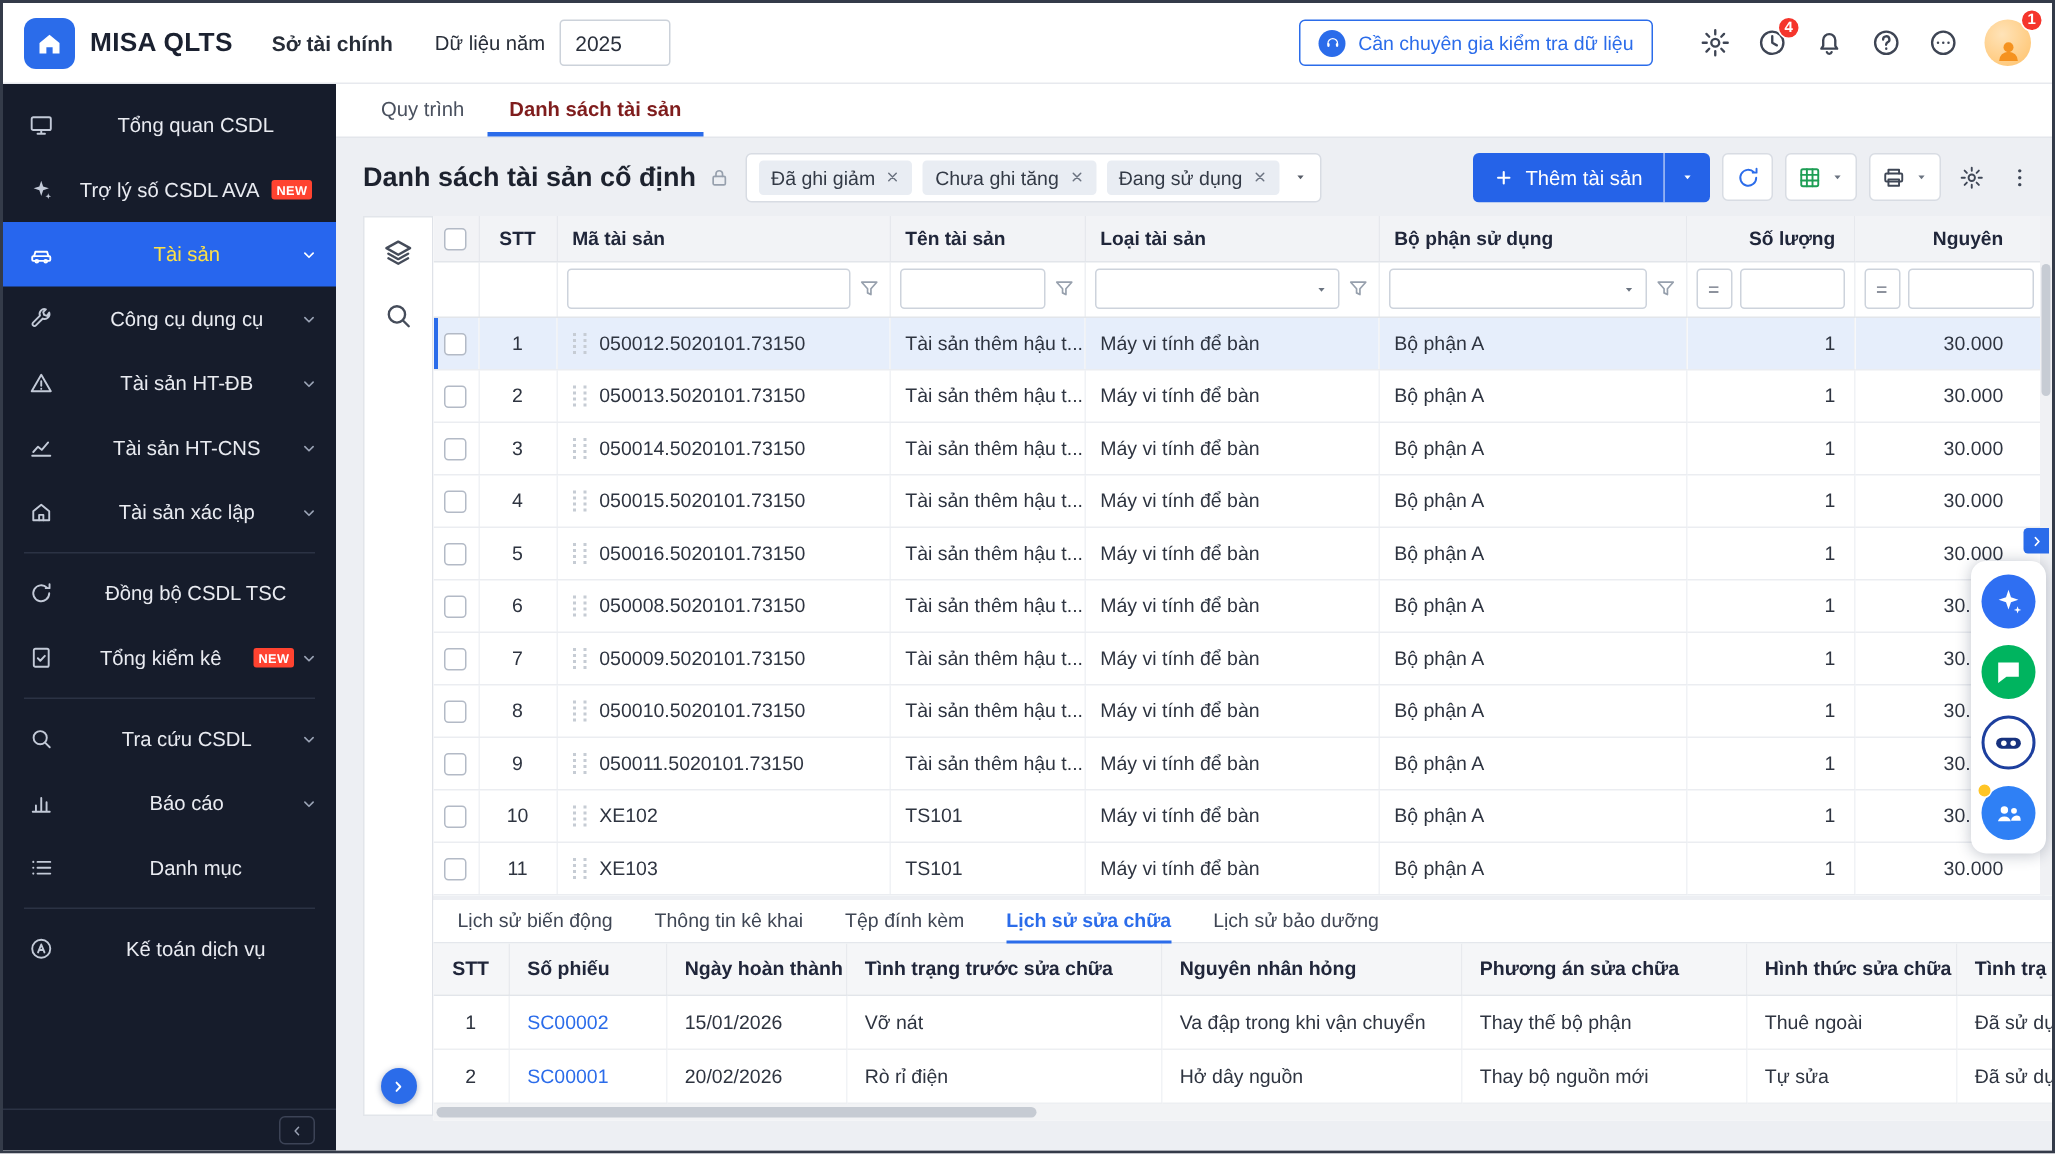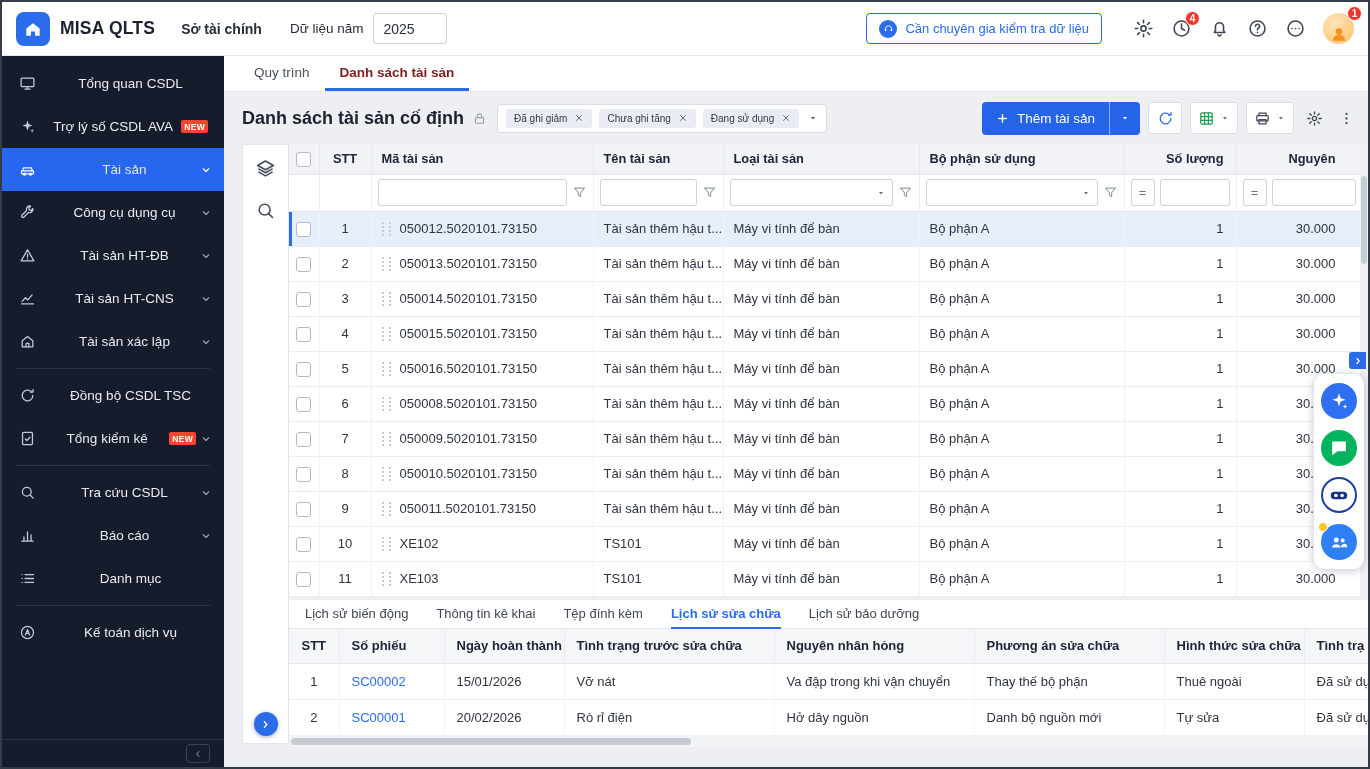--- a/index.html
+++ b/index.html
@@ -26,21 +26,21 @@
   .icon-wrap { position:relative; display:flex; }
   .icon-btn { width:21px; height:21px; color:#3e4554; display:flex; }
   .badge { position:absolute; top:-7px; right:-8px; min-width:15px; height:15px; padding:0 3px; background:#f5352c; color:#fff; font-size:10px; font-weight:700; border-radius:8px; display:flex; align-items:center; justify-content:center; border:1px solid #fff; }
   .avatar { width:31px; height:31px; border-radius:50%; background:radial-gradient(circle at 38% 32%, #ffe3b8, #ffc169); display:flex; align-items:flex-end; justify-content:center; overflow:visible; }
   .avatar-ico { width:20px; height:20px; color:#f5921f; }
 
   
   .sidebar { position:absolute; top:54px; left:0; bottom:0; width:222px; background:#161c2b; color:#e9ebf1; display:flex; flex-direction:column; z-index:25; }
   .nav { flex:1; padding-top:6px; }
   .nav-item { height:43px; display:flex; align-items:center; padding:0 12px 0 17px; font-size:13.5px; cursor:pointer;text-align:center; }
-  .nav-item.active { background:#2766ee; color:#e5e5e5; }
+  .nav-item.active { background:#2766ee; color:#fde047; }
   .nav-ico { width:17px; height:17px; margin-right:13px; color:#c3cad8; flex:none; }
   .nav-item.active .nav-ico { color:#fff; }
   .nav-label { flex:1; white-space:nowrap; overflow:hidden; }
   .new-badge { background:#ff4330; color:#fff; font-size:8.5px; font-weight:700; padding:1.5px 3px; border-radius:2px; margin:0 4px; letter-spacing:.3px; }
   .nav-chevron { width:12px; height:12px; color:#9aa3b5; }
   .nav-item.active .nav-chevron { color:#fff; }
   .nav-divider { height:1px; background:#2b3244; margin:5px 14px; }
   .sidebar-footer { height:28px; border-top:1px solid #2b3244; display:flex; align-items:center; justify-content:flex-end; padding:0 14px; }
   .collapse-btn { width:24px; height:19px; border:1px solid #3c4356; border-radius:4px; color:#9aa2b4; display:flex; align-items:center; justify-content:center; }
   .collapse-btn svg { width:10px !important; height:10px !important; }
@@ -48,21 +48,21 @@
   
   .main { position:absolute; top:54px; left:222px; right:0; bottom:0; display:flex; flex-direction:column; background:#edeff3; }
   .main-tabs { height:36px; background:#fff; border-bottom:1px solid #e3e6eb; display:flex; padding-left:15px; flex:none; }
   .main-tab { padding:0 15px; display:flex; align-items:center; font-size:13.5px; color:#49505e; border-bottom:3px solid transparent; cursor:pointer; }
   .main-tab.active { color:#7f1d1d; font-weight:700; border-bottom-color:#2b6cea; }
 
   .title-row { height:52px; flex:none; display:flex; align-items:center; padding:0 10px 0 18px; }
   .page-title { font-size:18px; font-weight:700; color:#1d222e; white-space:nowrap; }
   .lock { width:15px; height:15px; color:#97a0ad; margin:0 10px 0 8px; }
   .chips-box { display:flex; align-items:center; background:#fff; border:1px solid #d8dce3; border-radius:4px; padding:4px 8px; gap:7px; }
-  .chip { display:flex; align-items:center; gap:7px; background:#e9edf3; border-radius:3px; padding:4px 8px; font-size:10px; color:#333a46; white-space:nowrap; }
+  .chip { display:flex; align-items:center; gap:7px; background:#e9edf3; border-radius:3px; padding:4px 8px; font-size:13px; color:#333a46; white-space:nowrap; }
   .chip-x { width:10px; height:10px; color:#6b7380; cursor:pointer; }
   .chips-caret { width:10px; height:10px; color:#555b66; margin-left:2px; cursor:pointer; }
   .title-actions { margin-left:auto; display:flex; align-items:center; gap:8px; }
   .add-btn { display:flex; height:33px; border-radius:4px; overflow:hidden; flex:none; cursor:pointer; }
   .add-main { display:flex; align-items:center; gap:8px; padding:0 14px; background:#2563e8; color:#fff; font-size:13.5px; }
   .plus-ico { width:13px; height:13px; }
   .add-caret { width:31px; background:#2563e8; border-left:1px solid rgba(255,255,255,.5); display:flex; align-items:center; justify-content:center; color:#fff; }
   .add-caret svg, .tb-caret svg, .chips-caret svg, .sel-caret svg { width:10px !important; height:10px !important; }
   .tool-btn { height:32px; min-width:34px; background:#fff; border:1px solid #d8dce3; border-radius:4px; display:flex; align-items:center; justify-content:center; gap:5px; padding:0 7px; color:#3f4756; }
   .tool-btn.plain { border:none; background:transparent; min-width:24px; padding:0 2px; }
@@ -797,21 +797,21 @@
                     <td>Thay thế bộ phận</td>
                     <td>Thuê ngoài</td>
                     <td>Đã sử dụ</td>
                   </tr>
                   <tr>
                     <td class="c-stt">2</td>
                     <td class="link">SC00001</td>
                     <td>20/02/2026</td>
                     <td>Rò rỉ điện</td>
                     <td>Hở dây nguồn</td>
-                    <td>Danh bộ nguồn mới</td>
+                    <td>Thay bộ nguồn mới</td>
                     <td>Tự sửa</td>
                     <td>Đã sử dụ</td>
                   </tr>
                 </tbody>
             </table>
           </div>
           <div class="h-scroll">
               <div class="h-thumb"></div>
             </div>
         </div>

